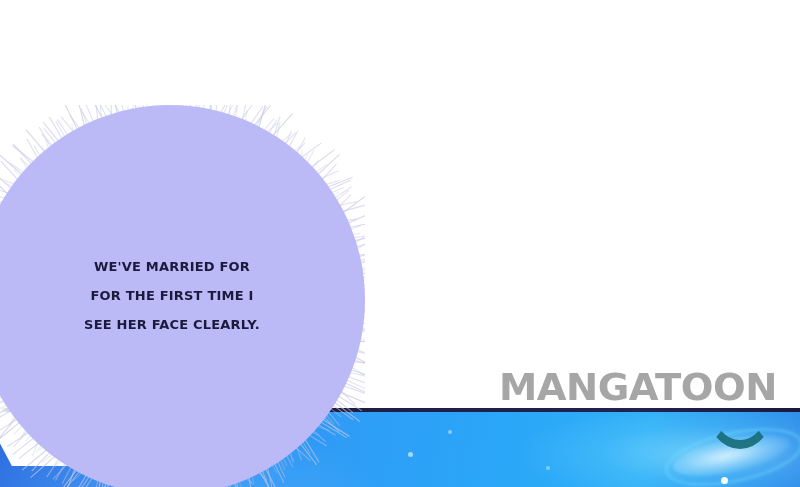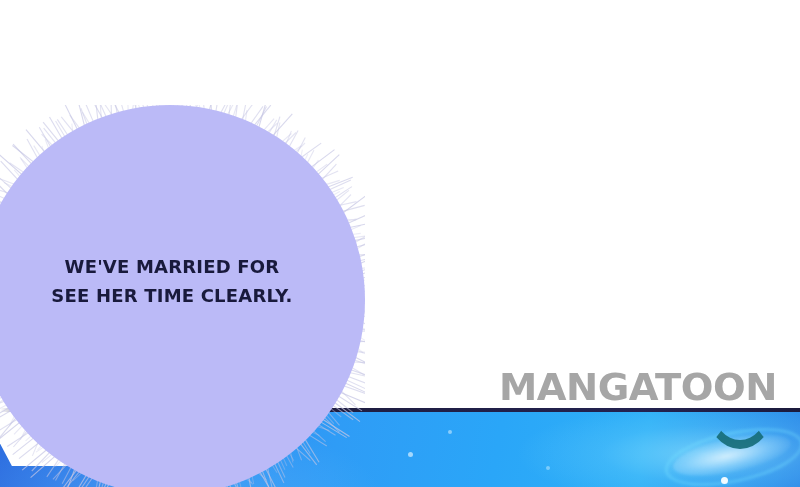--- a/index.html
+++ b/index.html
@@ -185,21 +185,21 @@
 
   
   .dialogue {
     position: absolute;
     left: 12px;
     top: 252px;
     width: 320px;
     text-align: center;
     color: #191a3c;
     font-family: "DejaVu Sans", sans-serif;
-    font-size: 18px;
+    font-size: 13px;
     font-weight: 700;
     line-height: 29px;
     letter-spacing: 0.2px;
     white-space: nowrap;
   }
   .dialogue .line { display: block; }
 
   
   .watermark {
     position: absolute;
@@ -577,18 +577,19 @@
         <line x1="383.7" y1="184.5" x2="395.2" y2="183.2" opacity="0.31"></line>
         <line x1="383.9" y1="188.0" x2="406.1" y2="181.4" opacity="0.50"></line>
         <line x1="384.0" y1="191.5" x2="397.7" y2="185.5" opacity="0.35"></line>
       </g>
   </svg>
 
   <div class="bubble-circle"></div>
 
   <div class="dialogue">
     <span class="line">WE'VE MARRIED FOR</span>
-    <span class="line">SEE HER TIME CLEARLY.</span>
+    <span class="line">FOR THE FIRST TIME I</span>
+    <span class="line">SEE HER FACE CLEARLY.</span>
   </div>
 
   <div class="watermark">MANGATOON</div>
 
 </div>
 
 </body></html>

